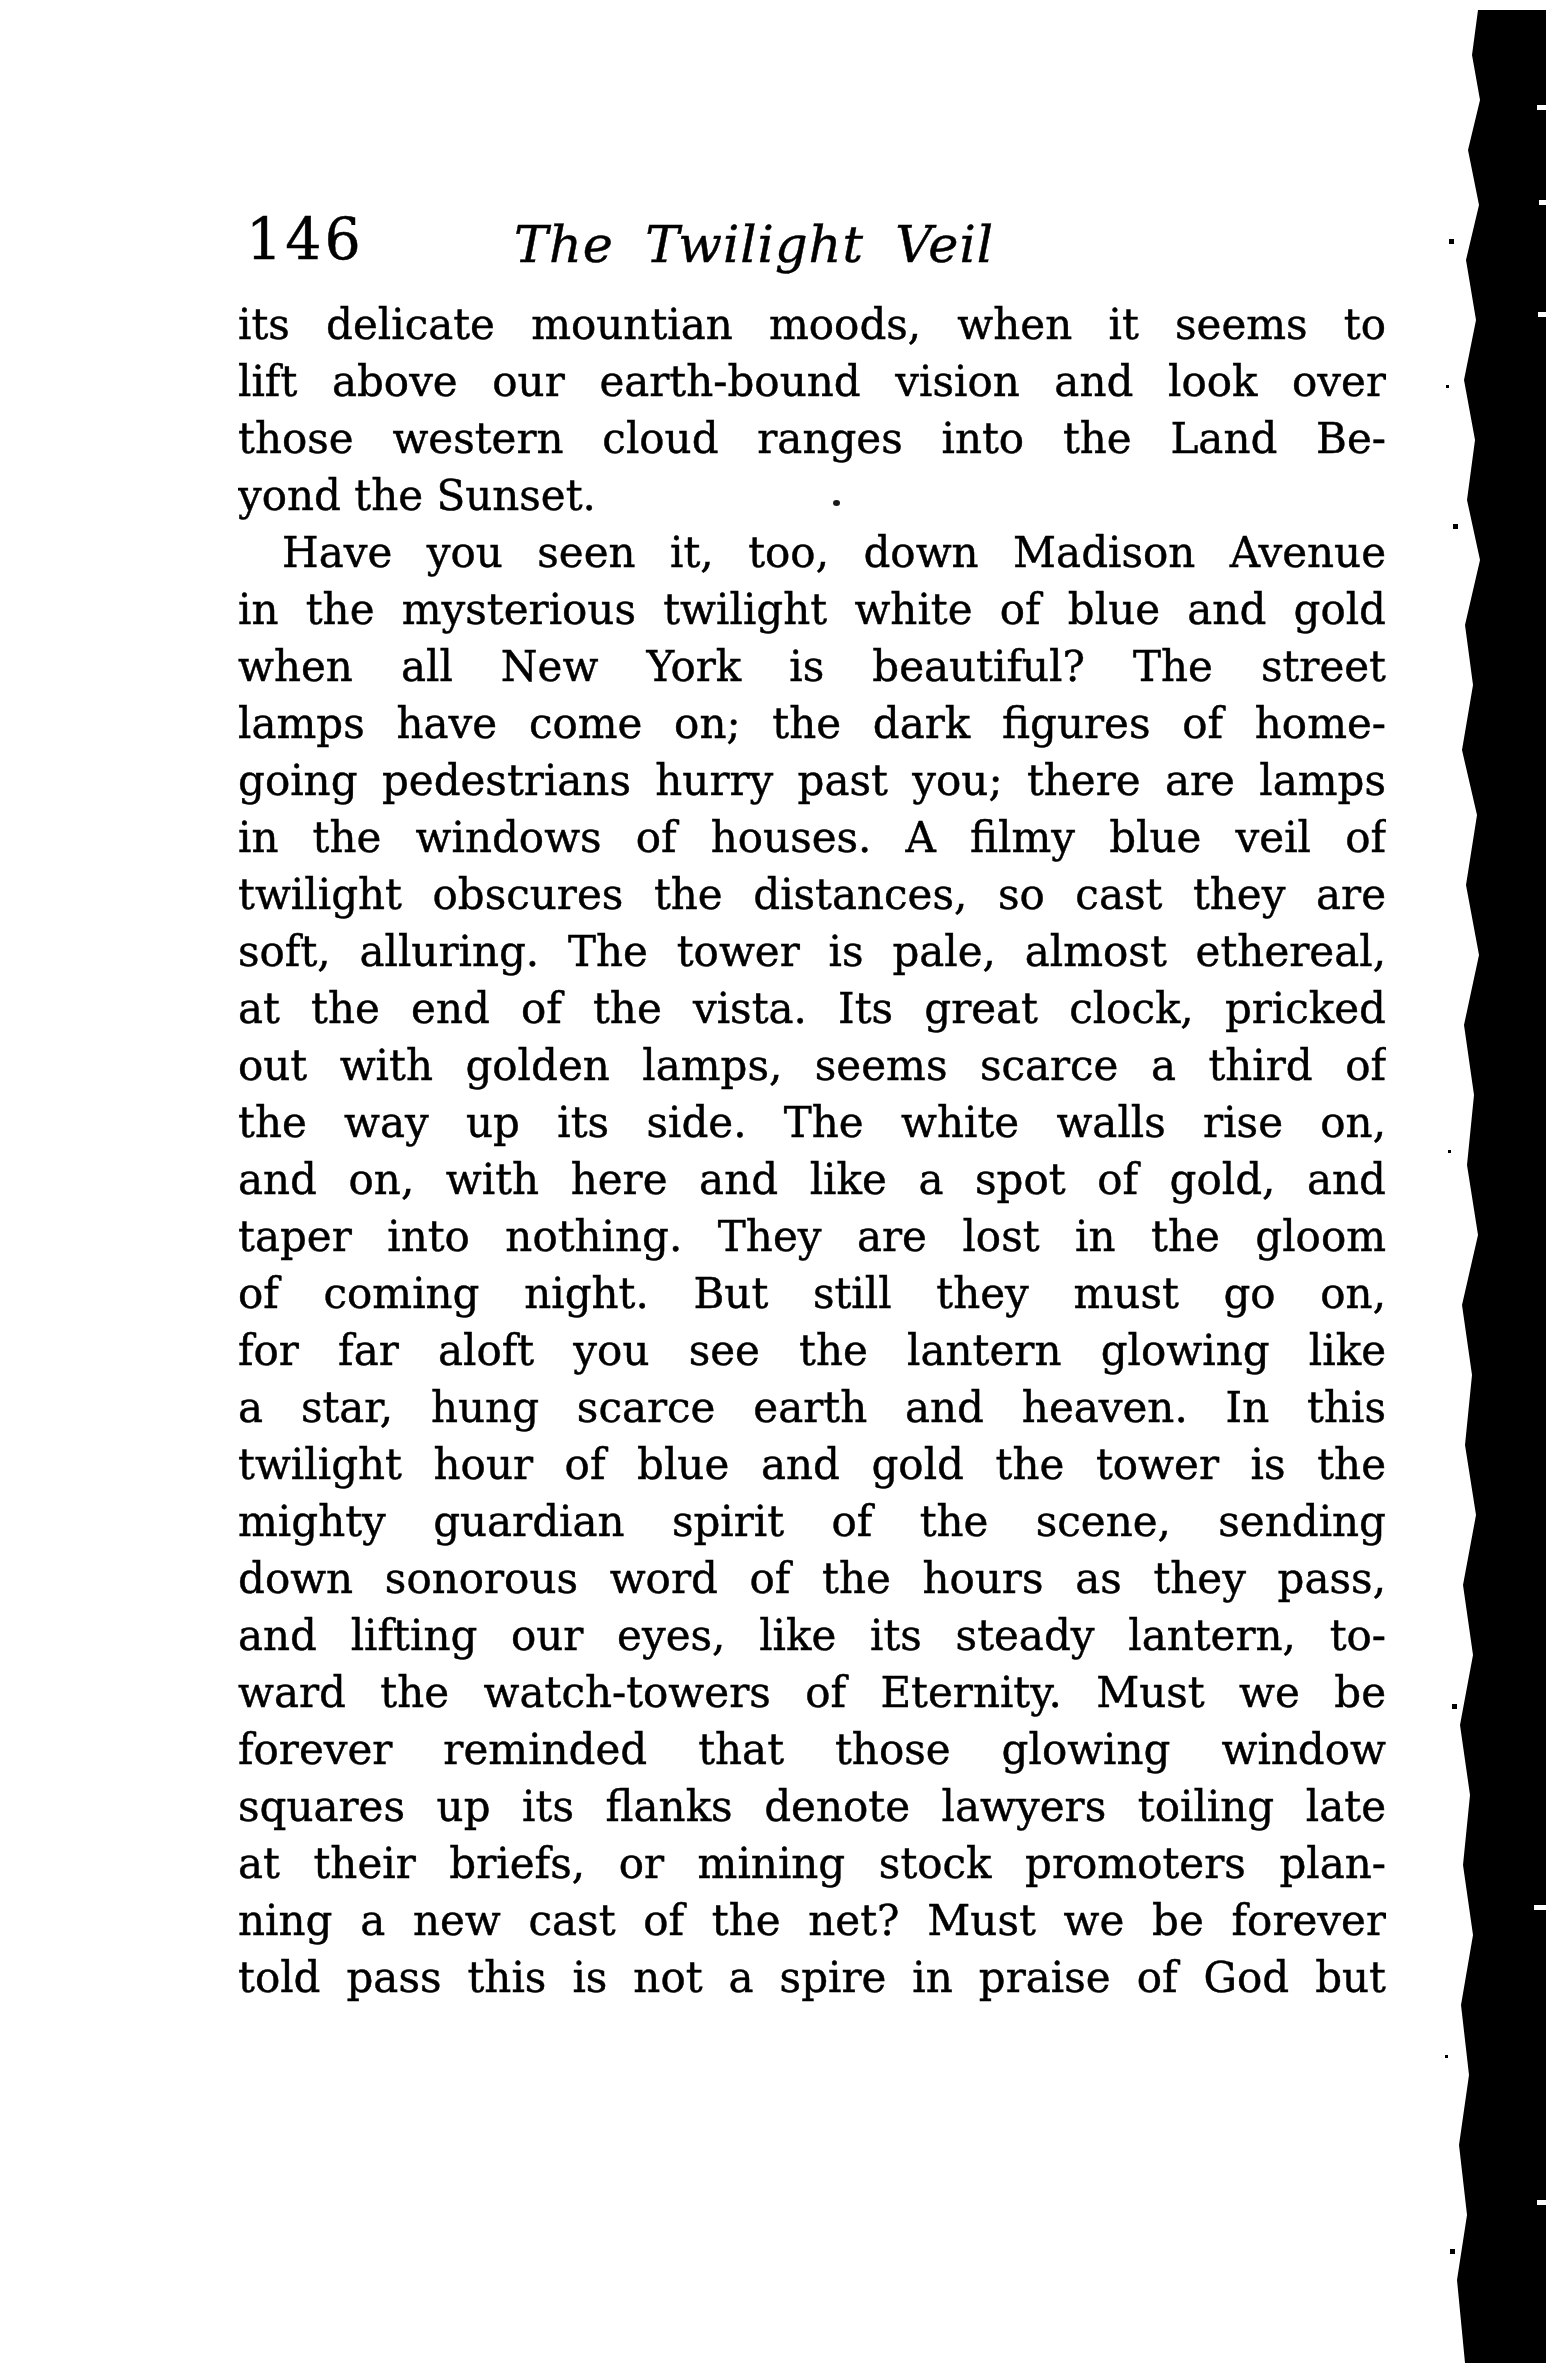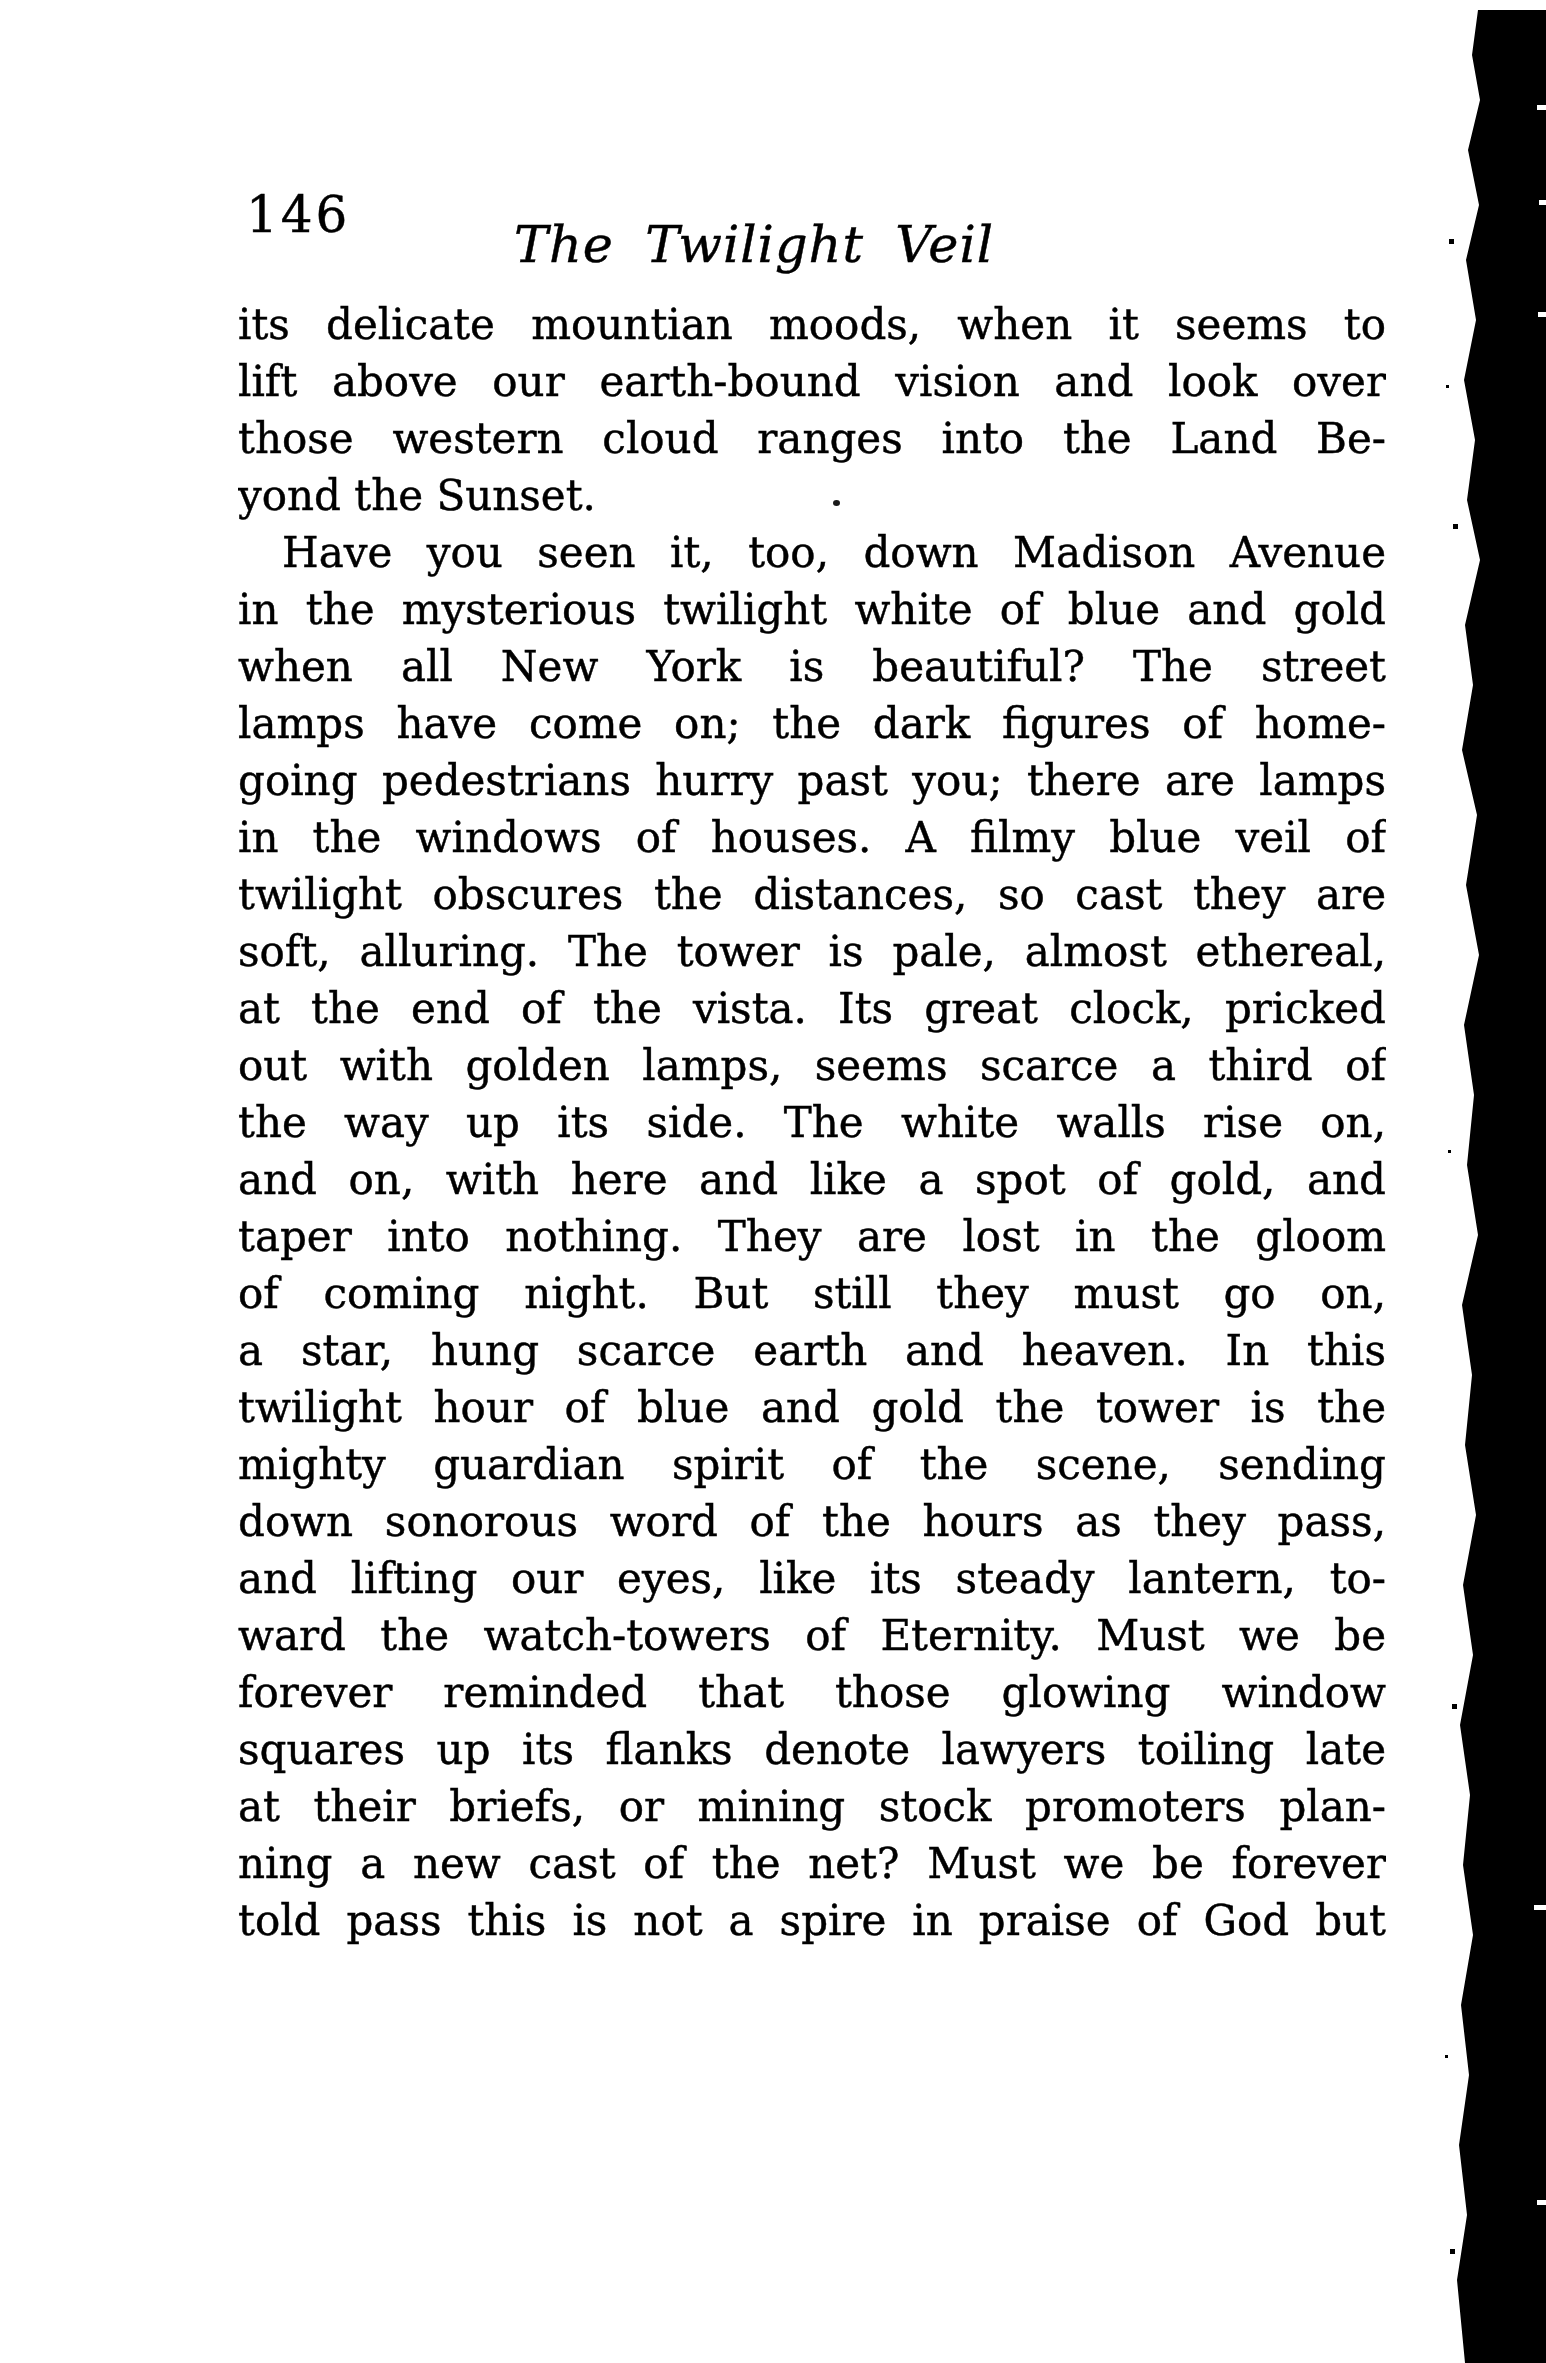--- a/index.html
+++ b/index.html
@@ -19,22 +19,22 @@
     position: absolute;
     inset: 0;
     background: var(--paper);
     font-family: "DejaVu Serif", "Liberation Serif", serif;
     color: var(--ink);
     -webkit-text-stroke: 0.45px var(--ink);
   }
   .folio {
     position: absolute;
     left: 246px;
-    top: 190px;
-    font-size: 50px;
+    top: 211px;
+    font-size: 57px;
     line-height: 1;
     letter-spacing: 3px;
   }
   .running-title {
     position: absolute;
     left: 458px;
     top: 198px;
     width: 592px;
     font-size: 51px;
     line-height: 1.15;
@@ -132,20 +132,21 @@
       <div class="line">going pedestrians hurry past you; there are lamps</div>
       <div class="line">in the windows of houses. A filmy blue veil of</div>
       <div class="line">twilight obscures the distances, so cast they are</div>
       <div class="line">soft, alluring. The tower is pale, almost ethereal,</div>
       <div class="line">at the end of the vista. Its great clock, pricked</div>
       <div class="line">out with golden lamps, seems scarce a third of</div>
       <div class="line">the way up its side. The white walls rise on,</div>
       <div class="line">and on, with here and like a spot of gold, and</div>
       <div class="line">taper into nothing. They are lost in the gloom</div>
       <div class="line">of coming night. But still they must go on,</div>
+      <div class="line">for far aloft you see the lantern glowing like</div>
       <div class="line">a star, hung scarce earth and heaven. In this</div>
       <div class="line">twilight hour of blue and gold the tower is the</div>
       <div class="line">mighty guardian spirit of the scene, sending</div>
       <div class="line">down sonorous word of the hours as they pass,</div>
       <div class="line">and lifting our eyes, like its steady lantern, to-</div>
       <div class="line">ward the watch-towers of Eternity. Must we be</div>
       <div class="line">forever reminded that those glowing window</div>
       <div class="line">squares up its flanks denote lawyers toiling late</div>
       <div class="line">at their briefs, or mining stock promoters plan-</div>
       <div class="line">ning a new cast of the net? Must we be forever</div>

